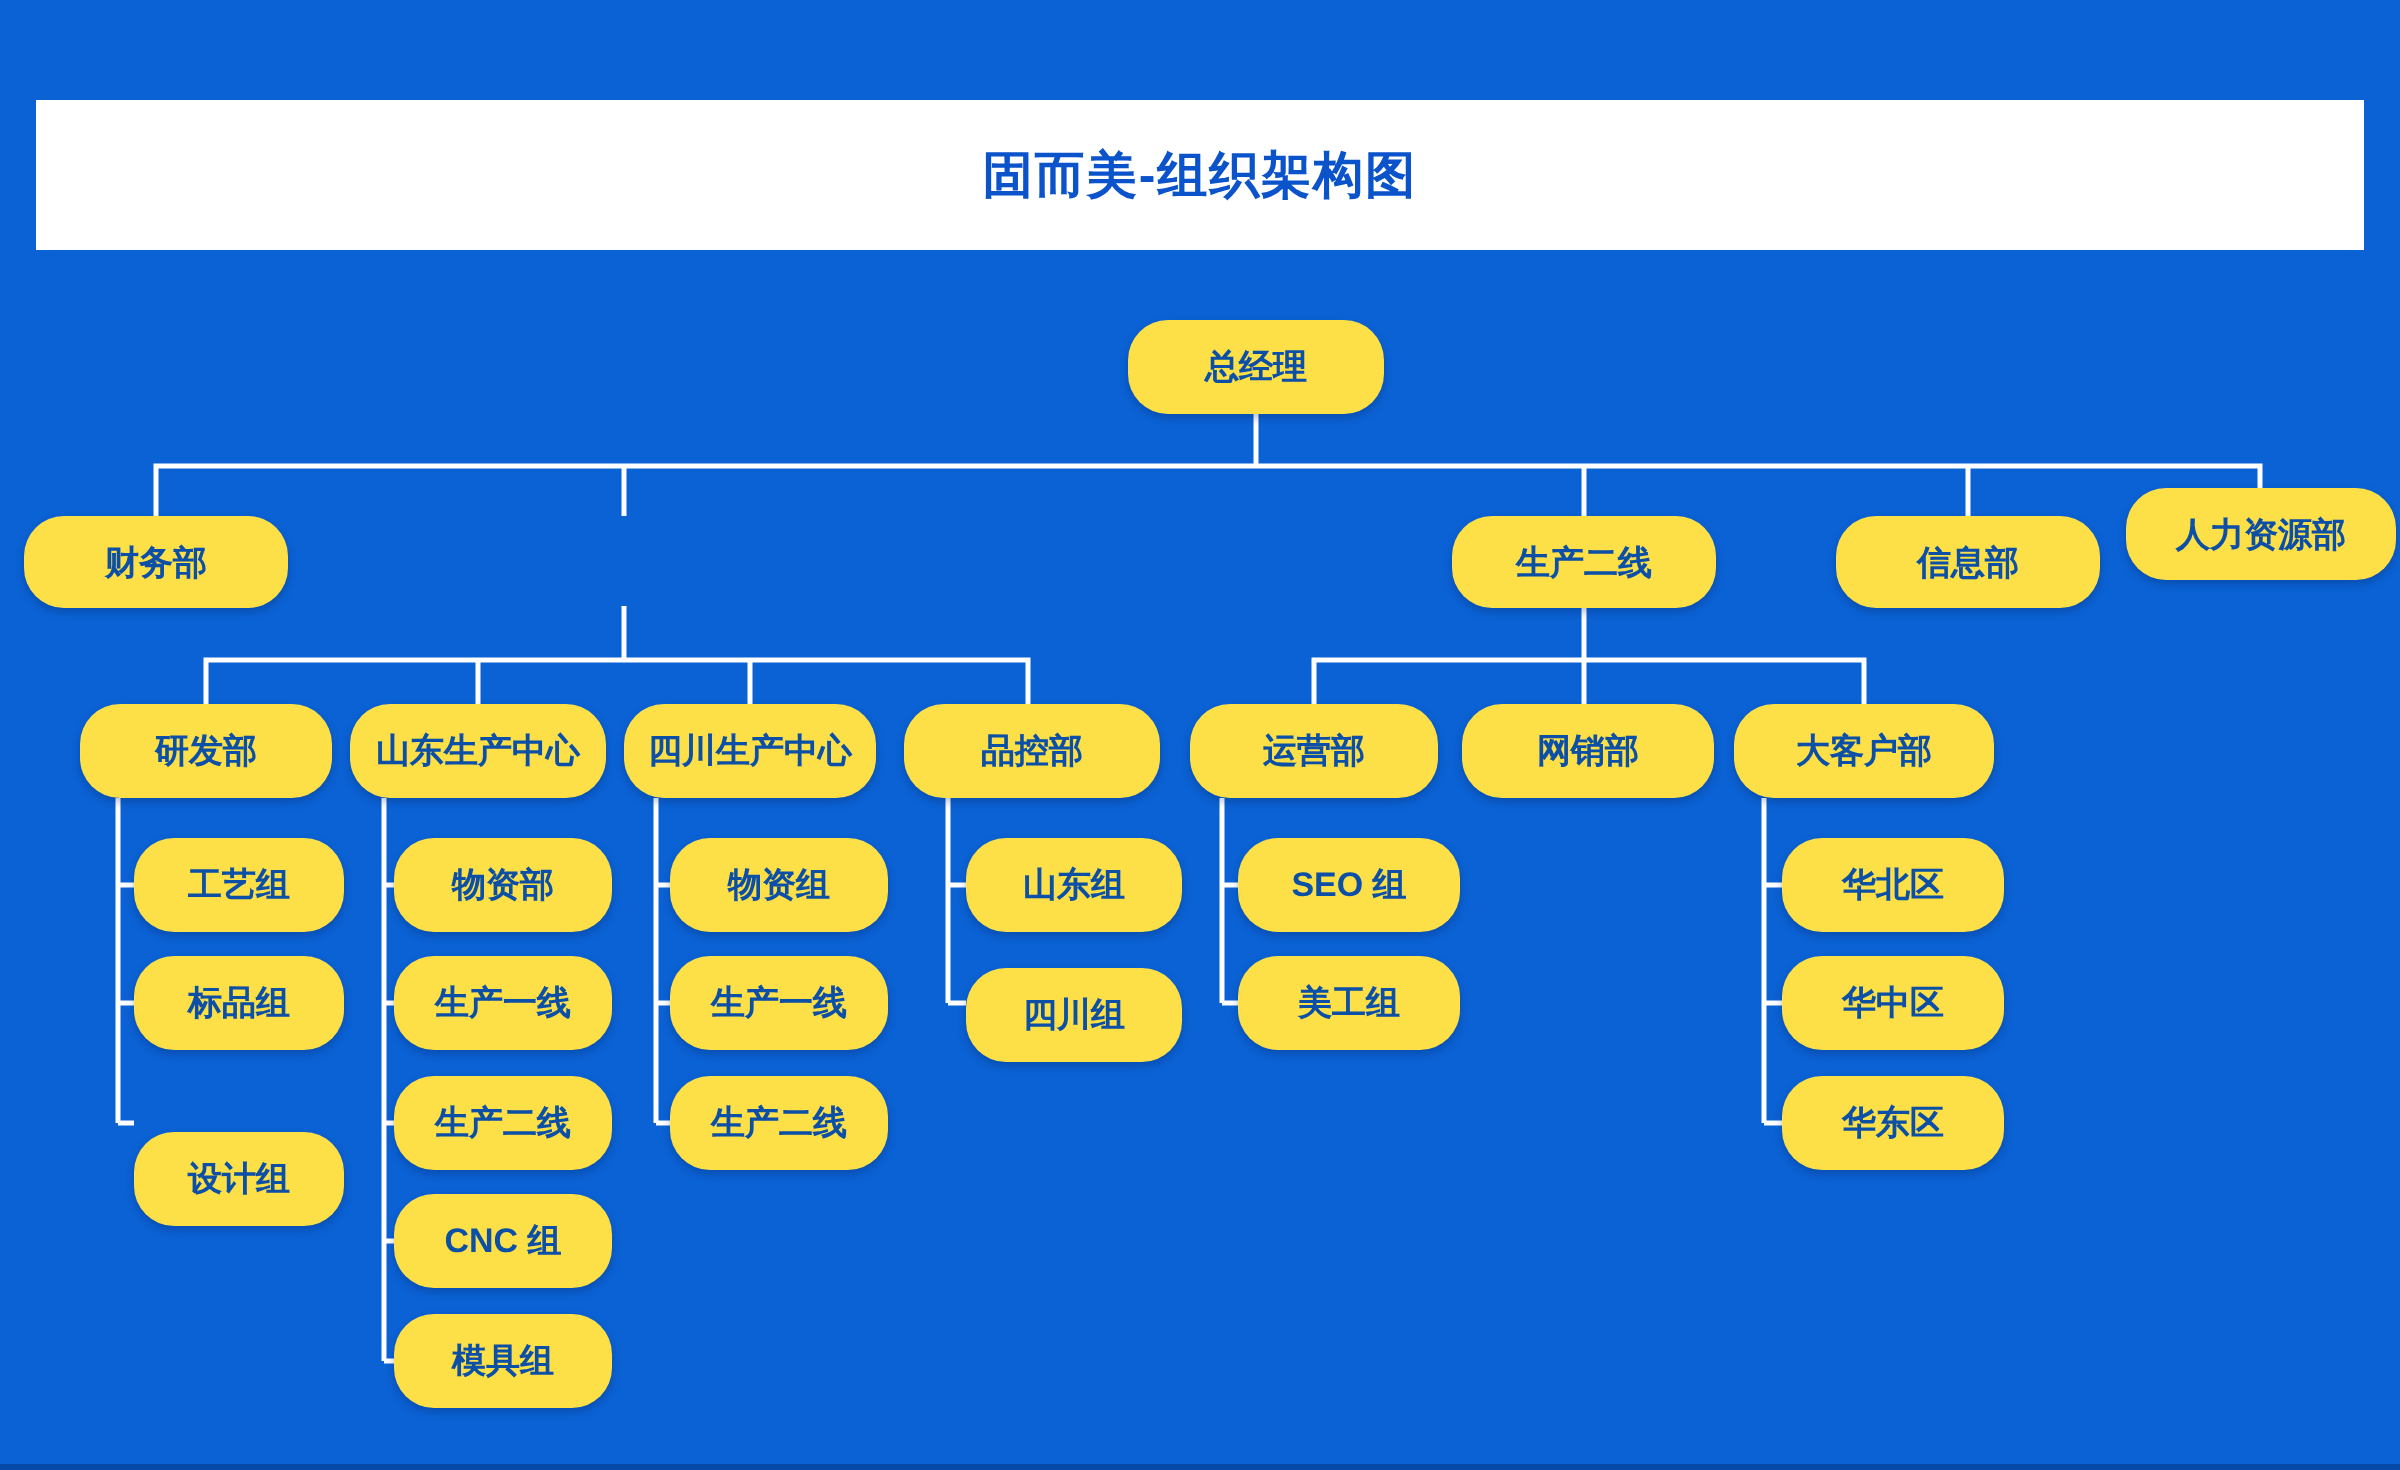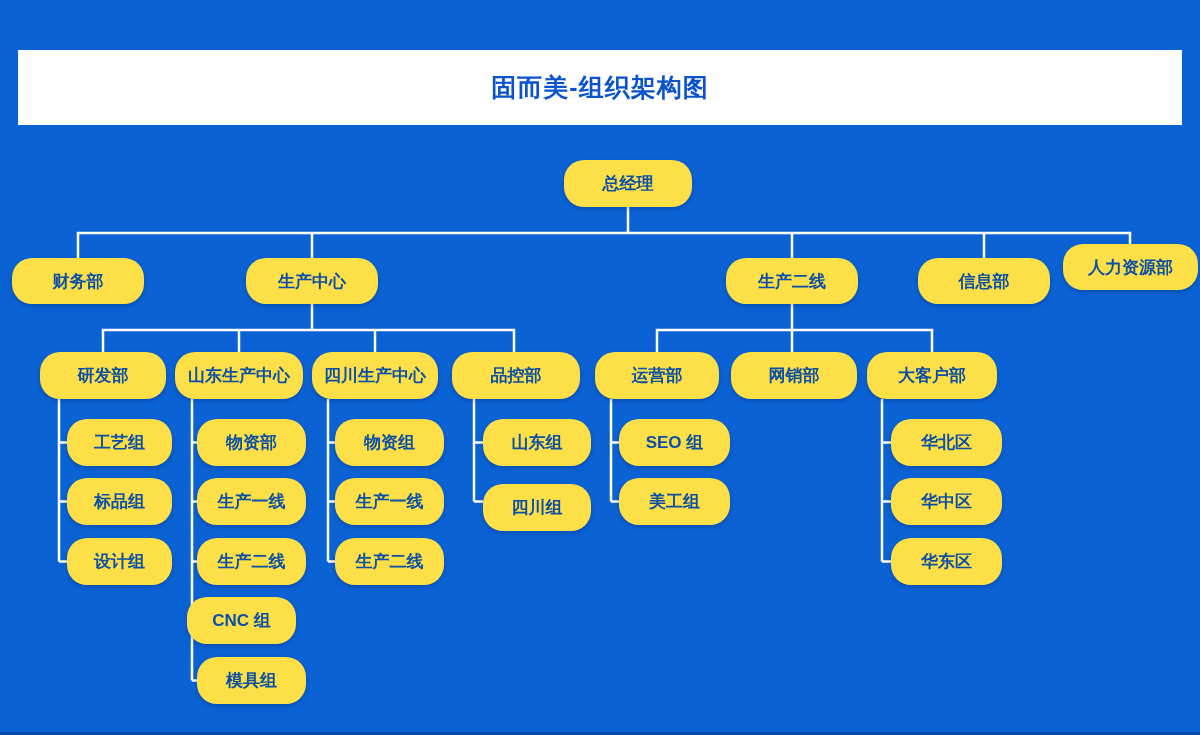--- a/index.html
+++ b/index.html
@@ -118,23 +118,20 @@
     </g>
   </svg>
 
   <div class="node" style="left:564px;top:160px;width:128px;">
     <span class="node-label">总经理</span>
   </div>
 
   <div class="node" style="left:12px;top:258px;width:132px;height:46px;">
     <span class="node-label">财务部</span>
   </div>
-  <div class="node" style="left:246px;top:258px;width:132px;height:46px;">
-    <span class="node-label">生产中心</span>
-  </div>
   <div class="node" style="left:726px;top:258px;width:132px;height:46px;">
     <span class="node-label">生产二线</span>
   </div>
   <div class="node" style="left:918px;top:258px;width:132px;height:46px;">
     <span class="node-label">信息部</span>
   </div>
   <div class="node" style="left:1063px;top:244px;width:135px;height:46px;">
     <span class="node-label">人力资源部</span>
   </div>
 
@@ -159,34 +156,34 @@
   <div class="node" style="left:867px;top:352px;width:130px;">
     <span class="node-label">大客户部</span>
   </div>
 
   <div class="node" style="left:67px;top:419px;width:105px;">
     <span class="node-label">工艺组</span>
   </div>
   <div class="node" style="left:67px;top:478px;width:105px;">
     <span class="node-label">标品组</span>
   </div>
-  <div class="node" style="left:67px;top:538px;width:105px;align-items:center;">
+  <div class="node" style="left:67px;top:566px;width:105px;align-items:center;">
     <span class="node-label">设计组</span>
   </div>
 
   <div class="node" style="left:197px;top:419px;width:109px;">
     <span class="node-label">物资部</span>
   </div>
   <div class="node" style="left:197px;top:478px;width:109px;">
     <span class="node-label">生产一线</span>
   </div>
   <div class="node" style="left:197px;top:538px;width:109px;">
     <span class="node-label">生产二线</span>
   </div>
-  <div class="node" style="left:187px;top:597px;width:109px;">
+  <div class="node" style="left:197px;top:597px;width:109px;">
     <span class="node-label">CNC 组</span>
   </div>
   <div class="node" style="left:197px;top:657px;width:109px;">
     <span class="node-label">模具组</span>
   </div>
 
   <div class="node" style="left:335px;top:419px;width:109px;">
     <span class="node-label">物资组</span>
   </div>
   <div class="node" style="left:335px;top:478px;width:109px;">

